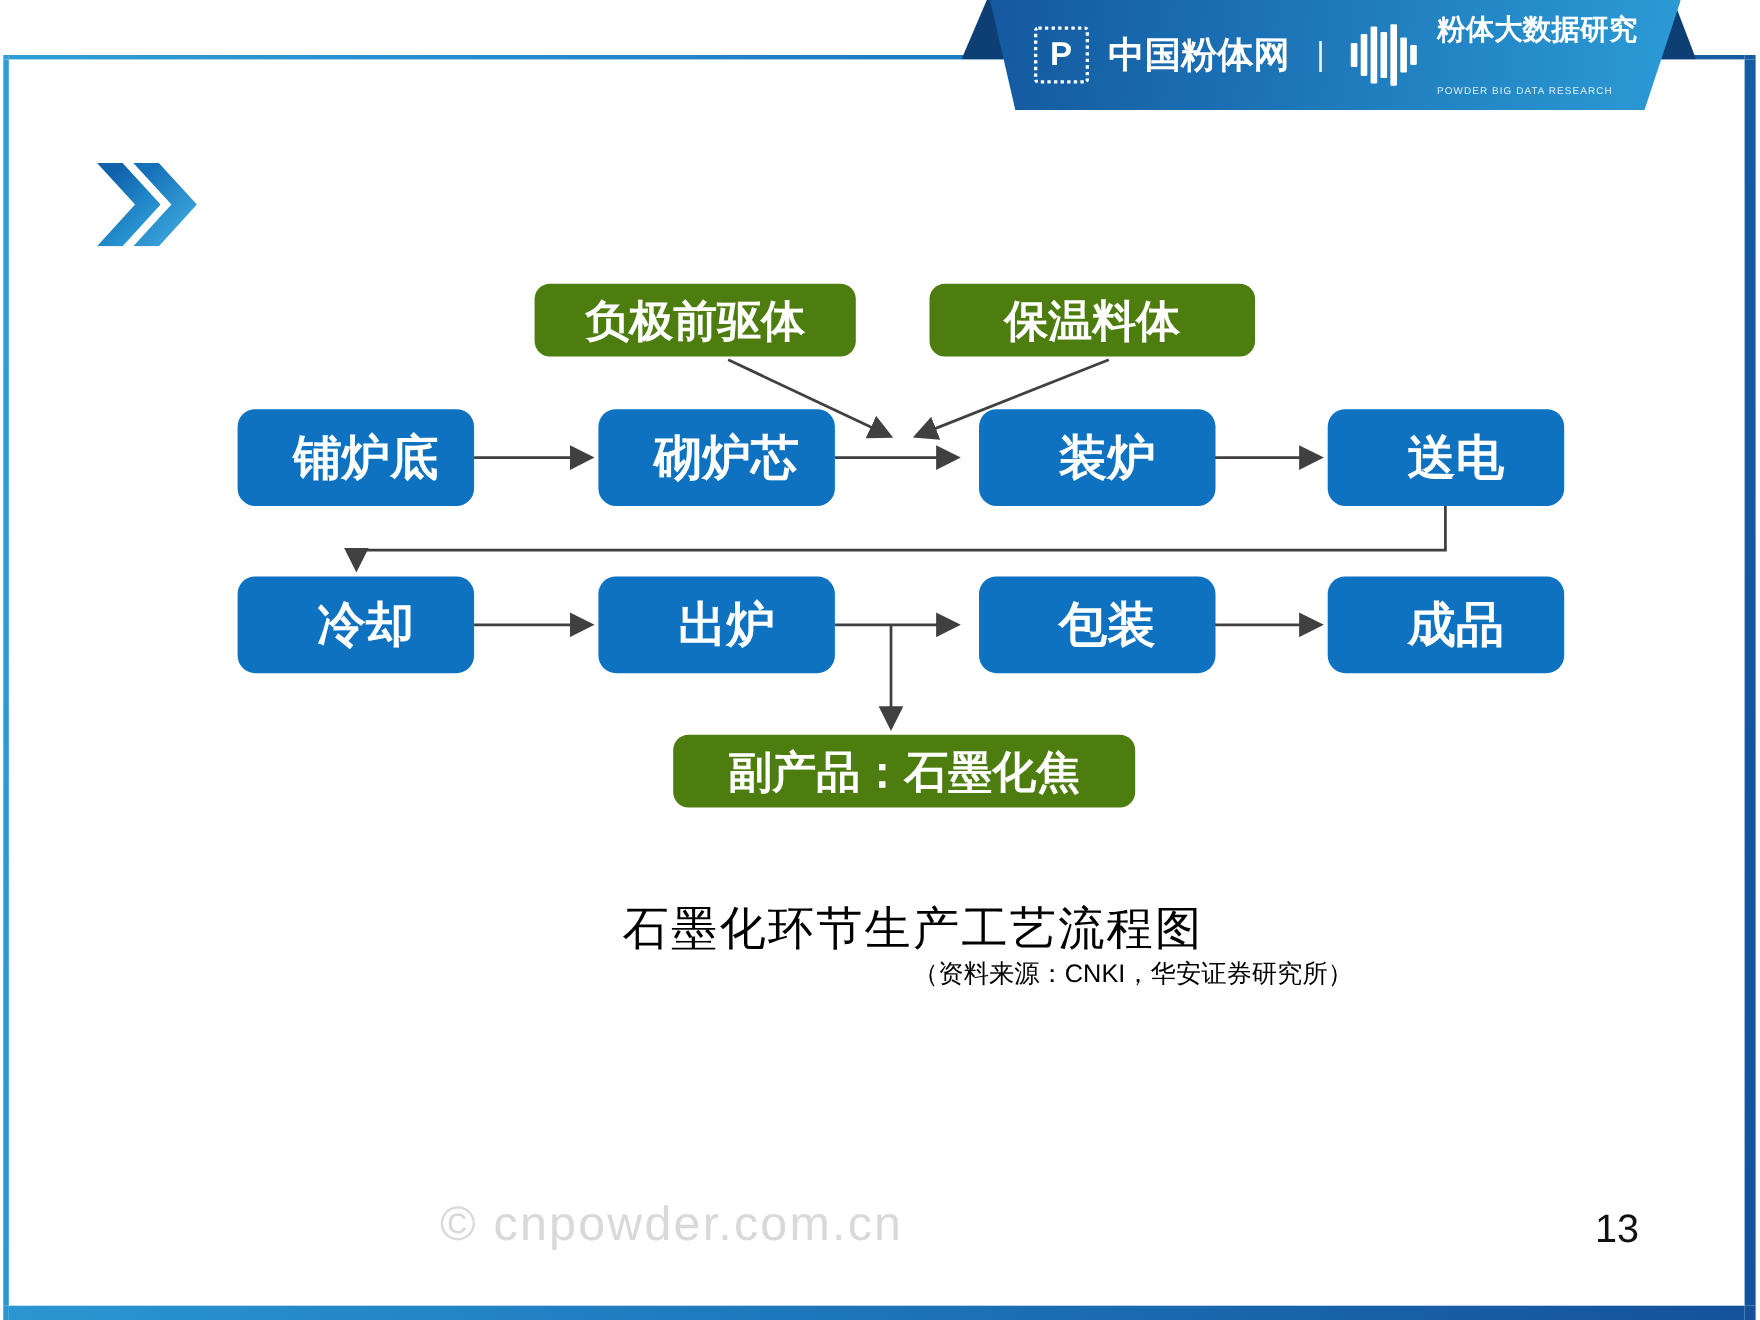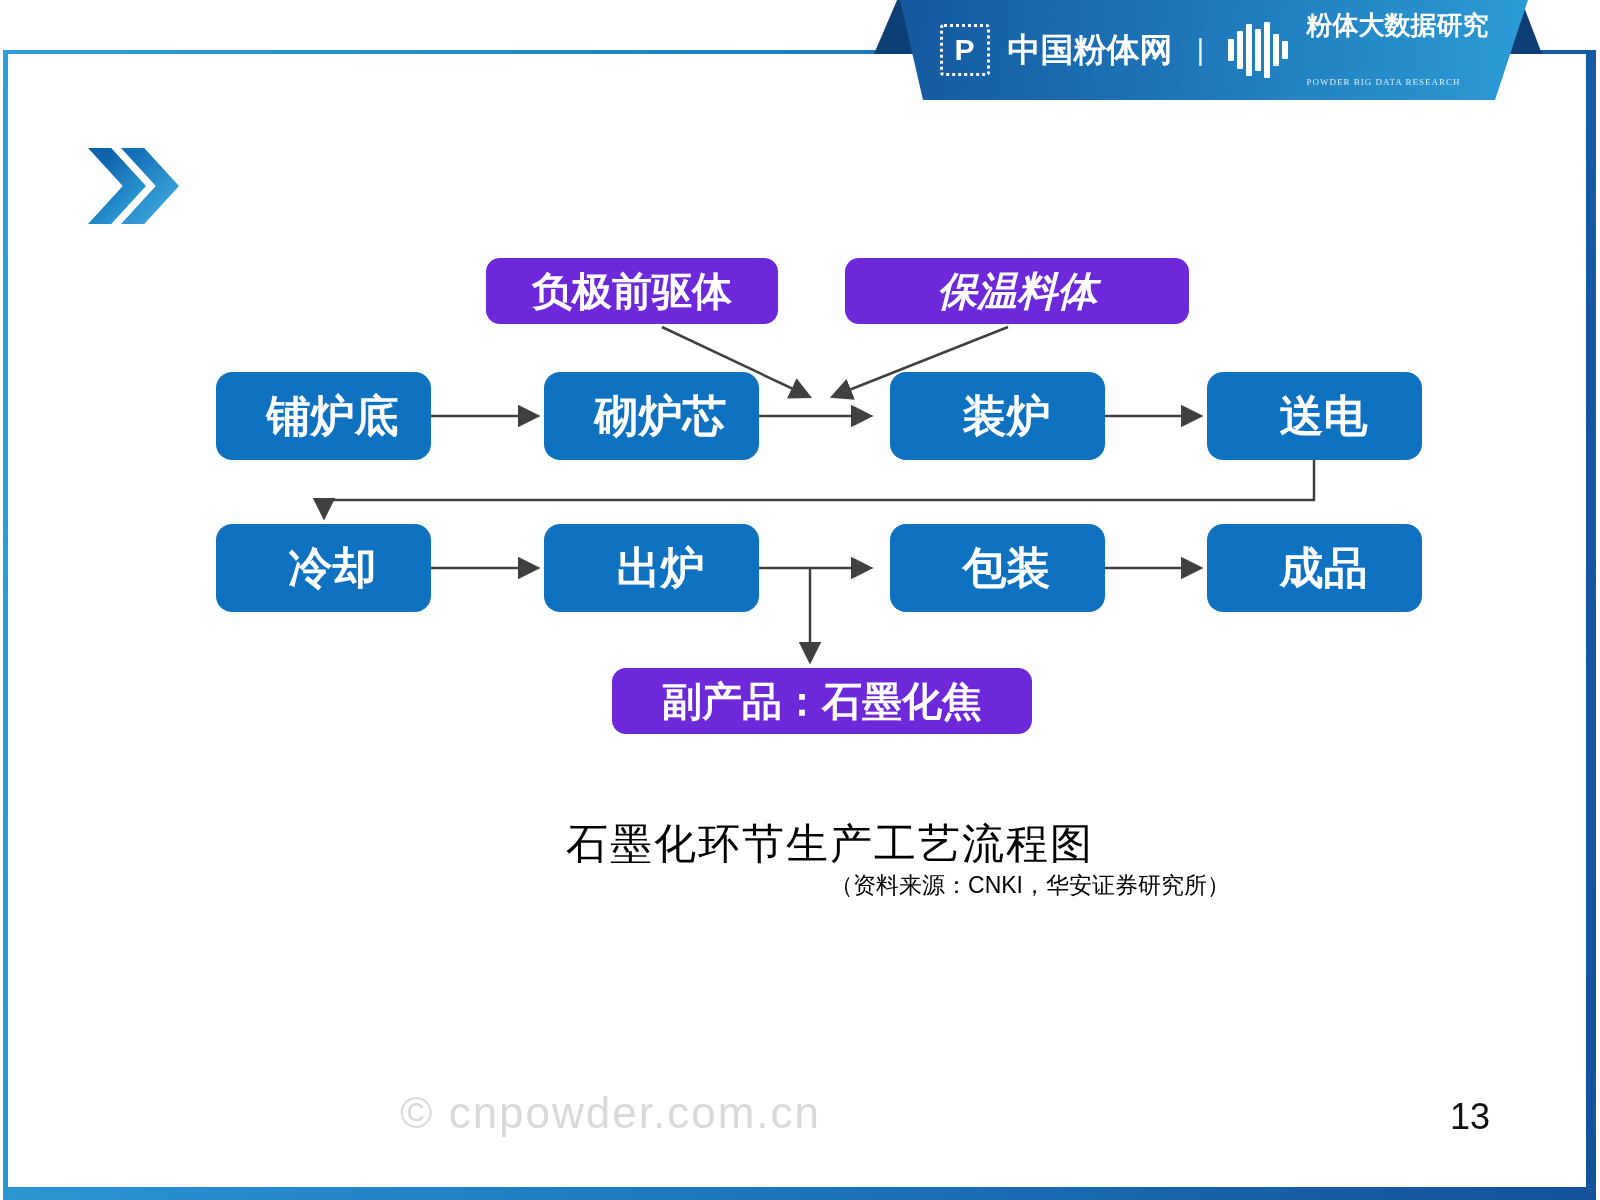--- a/index.html
+++ b/index.html
@@ -29,44 +29,44 @@
   }
   .logo-p{
     width:44px;height:46px;border:3px dotted #ffffff;border-radius:4px;
     display:flex;align-items:center;justify-content:center;
     font-weight:bold;font-size:30px;letter-spacing:0;
   }
   .brand-left{font-size:33px;font-weight:bold;white-space:nowrap;}
   .brand-divider{font-size:30px;font-weight:200;opacity:.9;padding:0 6px;}
   .eq-icon{display:flex;align-items:center;gap:3px;height:60px;}
   .eq-icon i{display:block;width:6px;background:#fff;border-radius:1px;}
-  .brand-right{display:flex;flex-direction:column;line-height:1.1;font-family:Liberation Serif, serif;}
+  .brand-right{display:flex;flex-direction:column;line-height:1.1;}
   .brand-right .t{font-size:26px;font-weight:bold;white-space:nowrap;}
   .brand-right .s{font-size:9px;letter-spacing:1px;opacity:.85;white-space:nowrap;margin-top:38px;}
   
   .chev{
     position:absolute;top:148px;width:58px;height:76px;
     clip-path:polygon(0 0,40% 0,100% 50%,40% 100%,0 100%,60% 50%);
     background:linear-gradient(135deg,#0f63ac 20%,#2f9fd9 85%);
   }
   .chev.c1{left:88px;}
   .chev.c2{left:121px;background:linear-gradient(135deg,#1470b8 15%,#3ea8dd 85%);}
   
   .node{
     position:absolute;box-sizing:border-box;
     display:flex;align-items:center;justify-content:center;
     color:#ffffff;font-weight:bold;text-align:center;white-space:nowrap;
   }
   .node.dark{background:#0e72c0;border-radius:16px;font-size:44px;height:88px;width:215px;padding-left:18px;}
-  .node.light{background:#6d28d9;border-radius:14px;font-size:40px;height:66px;}
+  .node.light{background:#4d7c0f;border-radius:14px;font-size:40px;height:66px;}
   .r1{top:372px;}
   .r2{top:524px;}
   .c1x{left:216px;} .c2x{left:544px;} .c3x{left:890px;} .c4x{left:1207px;}
   .in1{left:486px;top:258px;width:292px;}
-  .in2{left:845px;top:258px;width:344px;font-style:italic;}
+  .in2{left:845px;top:258px;width:296px;}
   .byp{left:612px;top:668px;width:420px;height:76px;border-radius:14px;}
   
   svg.arrows{position:absolute;left:0;top:0;width:1600px;height:1200px;pointer-events:none;}
   
   .cap-title{
     position:absolute;left:430px;top:816px;width:800px;text-align:center;
     font-size:42px;color:#000;font-weight:500;letter-spacing:2px;
   }
   .cap-source{
     position:absolute;left:430px;top:870px;width:800px;text-align:right;

